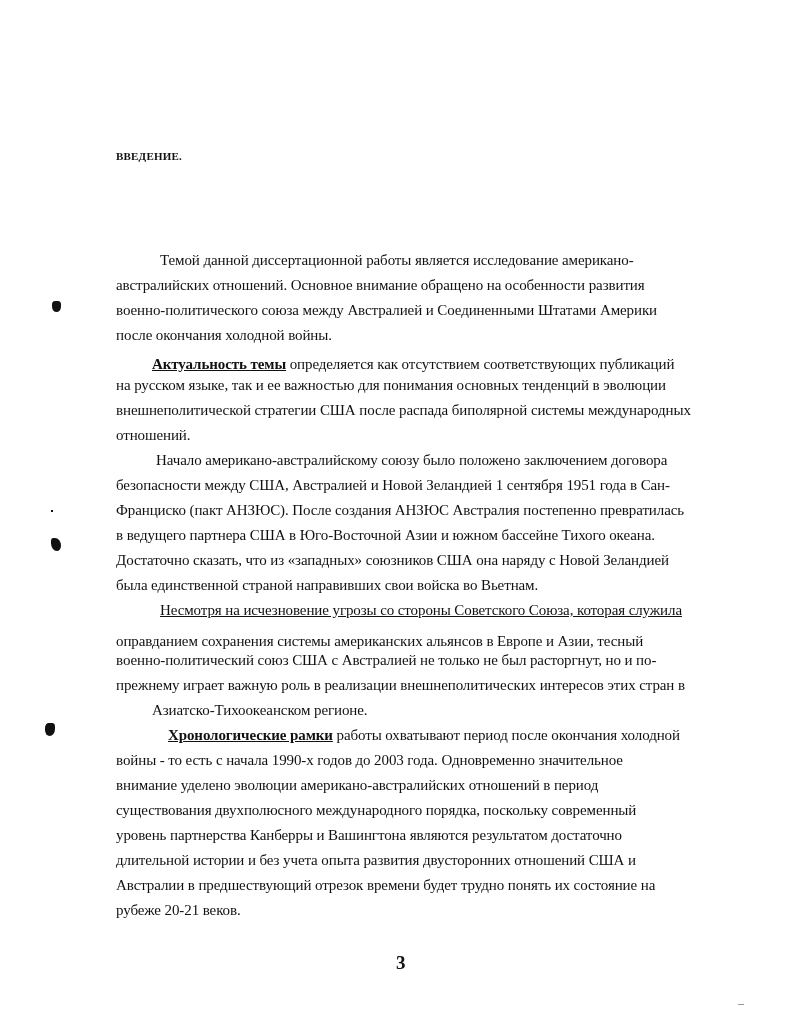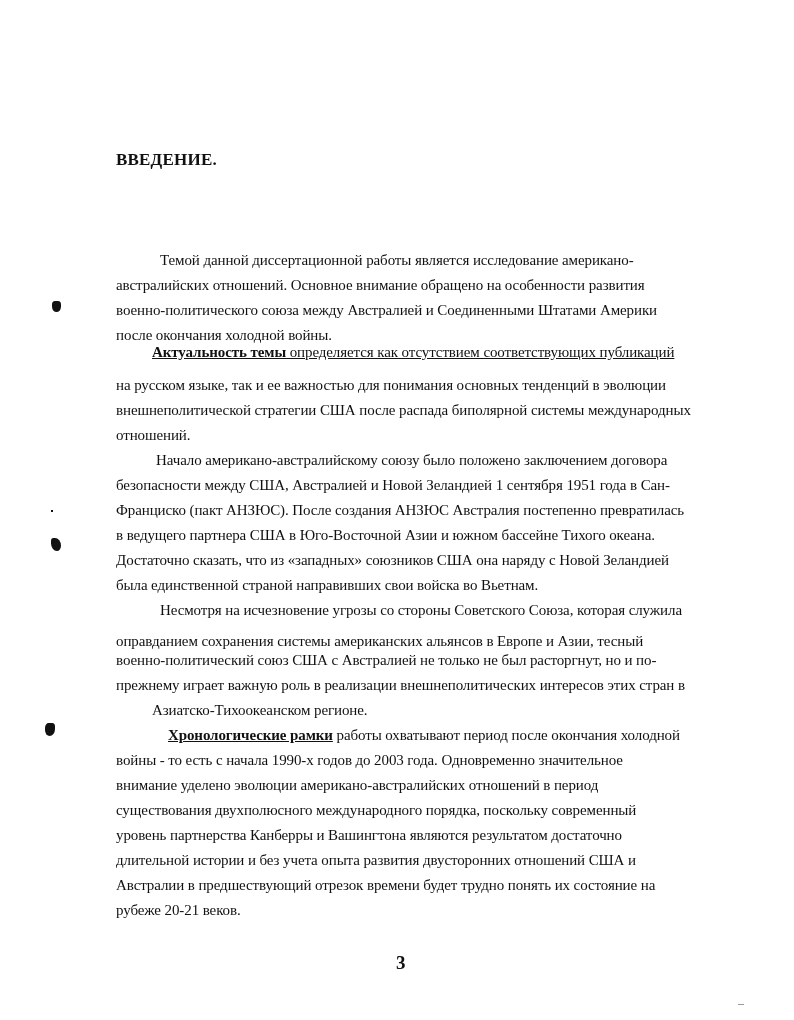--- a/index.html
+++ b/index.html
@@ -1,47 +1,47 @@
 <!DOCTYPE html>
 <html><head>
 <meta charset="utf-8">
 <style>
   html, body { margin: 0; padding: 0; background: #ffffff; }
   body { width: 794px; height: 1020px; position: relative; overflow: hidden;
          font-family: "Liberation Serif", "DejaVu Serif", serif; color: #111; }
   .heading { position: absolute; left: 116px; top: 150px; font-weight: bold;
-             font-size: 17px; letter-spacing: 0.2px; }
+             font-size: 11px; letter-spacing: 0.2px; }
   .line { position: absolute; left: 116px; font-size: 15px; white-space: nowrap;
           line-height: 18px; letter-spacing: -0.1px; }
   .kw { font-weight: bold; text-decoration: underline; }
   .page-num { position: absolute; left: 396px; top: 952px; font-size: 19px; font-weight: bold; }
   .mark { position: absolute; background: #111; }
 </style>
 </head>
 <body>
 
 <div>
   <div class="heading">ВВЕДЕНИЕ.</div>
 
   <div id="lines">
       <div class="line" style="top: 251px; padding-left: 44px;"><span>Темой данной диссертационной работы является исследование американо-</span></div>
       <div class="line" style="top: 276px; padding-left: 0px;"><span>австралийских отношений. Основное внимание обращено на особенности развития</span></div>
       <div class="line" style="top: 301px; padding-left: 0px;"><span>военно-политического союза между Австралией и Соединенными Штатами Америки</span></div>
       <div class="line" style="top: 326px; padding-left: 0px;"><span>после окончания холодной войны.</span></div>
-      <div class="line" style="top: 343px; padding-left: 36px; text-decoration: underline;"><span class="kw">Актуальность темы</span><span> определяется как отсутствием соответствующих публикаций</span></div>
+      <div class="line" style="top: 355px; padding-left: 36px;"><span class="kw">Актуальность темы</span><span> определяется как отсутствием соответствующих публикаций</span></div>
       <div class="line" style="top: 376px; padding-left: 0px;"><span>на русском языке,  так и ее важностью для понимания основных тенденций в эволюции</span></div>
       <div class="line" style="top: 401px; padding-left: 0px;"><span>внешнеполитической стратегии США после распада биполярной системы международных</span></div>
       <div class="line" style="top: 426px; padding-left: 0px; text-align: right;"><span>отношений.</span></div>
       <div class="line" style="top: 451px; padding-left: 40px;"><span>Начало американо-австралийскому союзу было положено заключением договора</span></div>
       <div class="line" style="top: 476px; padding-left: 0px;"><span>безопасности между США, Австралией и Новой Зеландией 1 сентября 1951 года в Сан-</span></div>
       <div class="line" style="top: 501px; padding-left: 0px;"><span>Франциско (пакт АНЗЮС). После  создания АНЗЮС Австралия постепенно превратилась</span></div>
       <div class="line" style="top: 526px; padding-left: 0px;"><span>в  ведущего партнера США в Юго-Восточной Азии и южном бассейне Тихого океана.</span></div>
       <div class="line" style="top: 551px; padding-left: 0px;"><span>Достаточно сказать, что из «западных» союзников США она наряду с Новой Зеландией</span></div>
       <div class="line" style="top: 576px; padding-left: 0px;"><span>была единственной страной направивших свои войска во Вьетнам.</span></div>
-      <div class="line" style="top: 601px; padding-left: 44px;"><span>Несмотря на исчезновение угрозы со стороны Советского Союза, которая служила</span></div>
+      <div class="line" style="top: 601px; padding-left: 44px; text-decoration: underline;"><span>Несмотря на исчезновение угрозы со стороны Советского Союза, которая служила</span></div>
       <div class="line" style="top: 626px; padding-left: 0px; margin-top: 6px;"><span>оправданием сохранения системы американских альянсов в Европе и Азии, тесный</span></div>
       <div class="line" style="top: 651px; padding-left: 0px;"><span>военно-политический союз США с Австралией не только не был расторгнут, но и по-</span></div>
       <div class="line" style="top: 676px; padding-left: 0px;"><span>прежнему играет важную роль в реализации внешнеполитических интересов этих стран в</span></div>
       <div class="line" style="top: 701px; padding-left: 0px; margin-left: 36px;"><span>Азиатско-Тихоокеанском регионе.</span></div>
       <div class="line" style="top: 726px; padding-left: 52px;"><span class="kw">Хронологические рамки</span><span> работы охватывают период после окончания холодной</span></div>
       <div class="line" style="top: 751px; padding-left: 0px;"><span>войны - то есть  с начала 1990-х годов до 2003 года. Одновременно значительное</span></div>
       <div class="line" style="top: 776px; padding-left: 0px;"><span>внимание уделено эволюции американо-австралийских отношений в период</span></div>
       <div class="line" style="top: 801px; padding-left: 0px; text-align: center;"><span>существования двухполюсного международного порядка, поскольку современный</span></div>
       <div class="line" style="top: 826px; padding-left: 0px;"><span>уровень партнерства Канберры и Вашингтона являются результатом достаточно</span></div>
       <div class="line" style="top: 851px; padding-left: 0px;"><span>длительной истории и без учета опыта развития двусторонних отношений США и</span></div>

